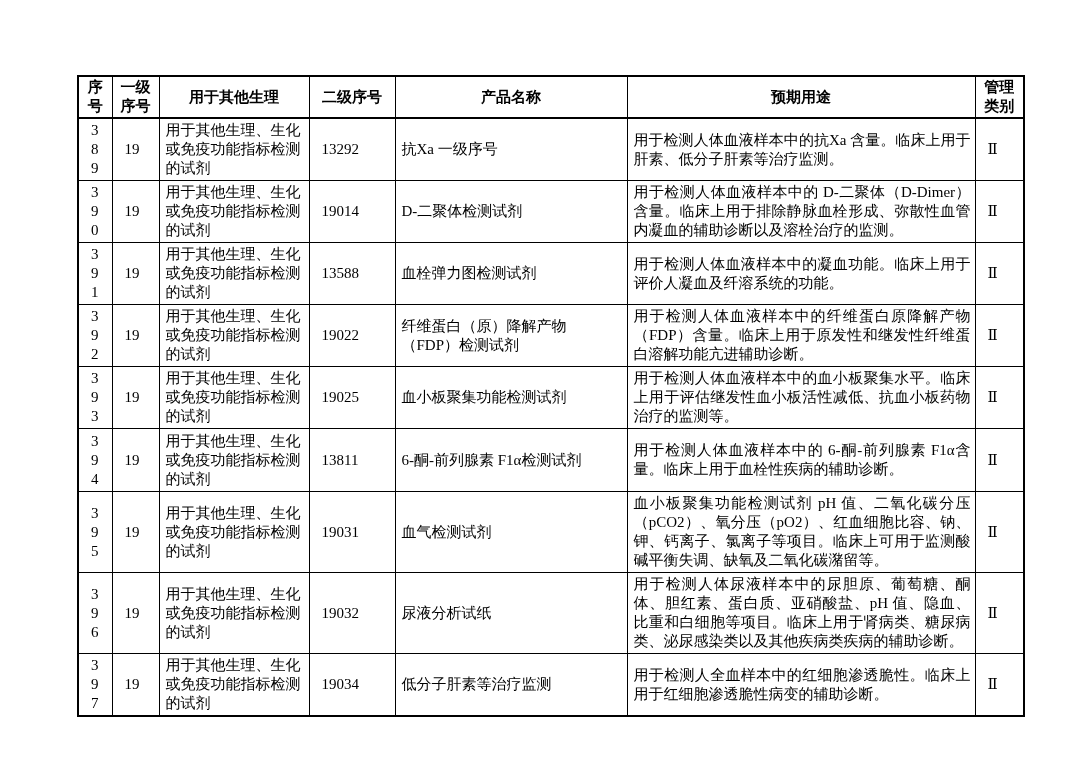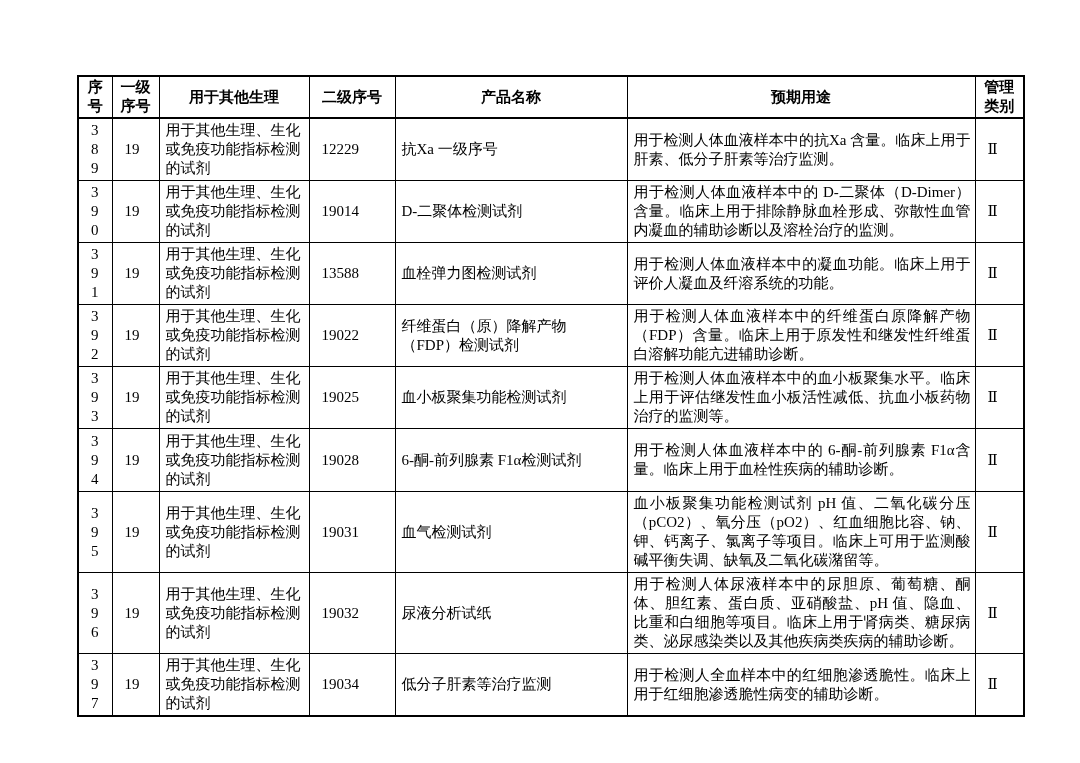--- a/index.html
+++ b/index.html
@@ -58,21 +58,21 @@
           <th>产品名称</th>
           <th>预期用途</th>
           <th>管理类别</th>
         </tr>
       </thead>
     <tbody>
         <tr style="height: 61px;">
           <td class="c-center">389</td>
           <td class="c-center">19</td>
           <td class="c-left">用于其他生理、生化或免疫功能指标检测的试剂</td>
-          <td class="c-center">12229</td>
+          <td class="c-center">13292</td>
           <td class="c-left">抗Xa 一级序号</td>
           <td class="c-left c-use">用于检测人体血液样本中的抗Xa 含量。临床上用于肝素、低分子肝素等治疗监测。</td>
           <td class="c-center">Ⅱ</td>
         </tr>
         <tr style="height: 57px;">
           <td class="c-center">390</td>
           <td class="c-center">19</td>
           <td class="c-left">用于其他生理、生化或免疫功能指标检测的试剂</td>
           <td class="c-center">19014</td>
           <td class="c-left">D-二聚体检测试剂</td>
@@ -103,21 +103,21 @@
           <td class="c-left">用于其他生理、生化或免疫功能指标检测的试剂</td>
           <td class="c-center">19025</td>
           <td class="c-left">血小板聚集功能检测试剂</td>
           <td class="c-left c-use">用于检测人体血液样本中的血小板聚集水平。临床上用于评估继发性血小板活性减低、抗血小板药物治疗的监测等。</td>
           <td class="c-center">Ⅱ</td>
         </tr>
         <tr style="height: 63px;">
           <td class="c-center">394</td>
           <td class="c-center">19</td>
           <td class="c-left">用于其他生理、生化或免疫功能指标检测的试剂</td>
-          <td class="c-center">19028</td>
+          <td class="c-center">13811</td>
           <td class="c-left">6-酮-前列腺素 F1α检测试剂</td>
           <td class="c-left c-use">用于检测人体血液样本中的 6-酮-前列腺素 F1α含量。临床上用于血栓性疾病的辅助诊断。</td>
           <td class="c-center">Ⅱ</td>
         </tr>
         <tr style="height: 76px;">
           <td class="c-center">395</td>
           <td class="c-center">19</td>
           <td class="c-left">用于其他生理、生化或免疫功能指标检测的试剂</td>
           <td class="c-center">19031</td>
           <td class="c-left">血气检测试剂</td>

